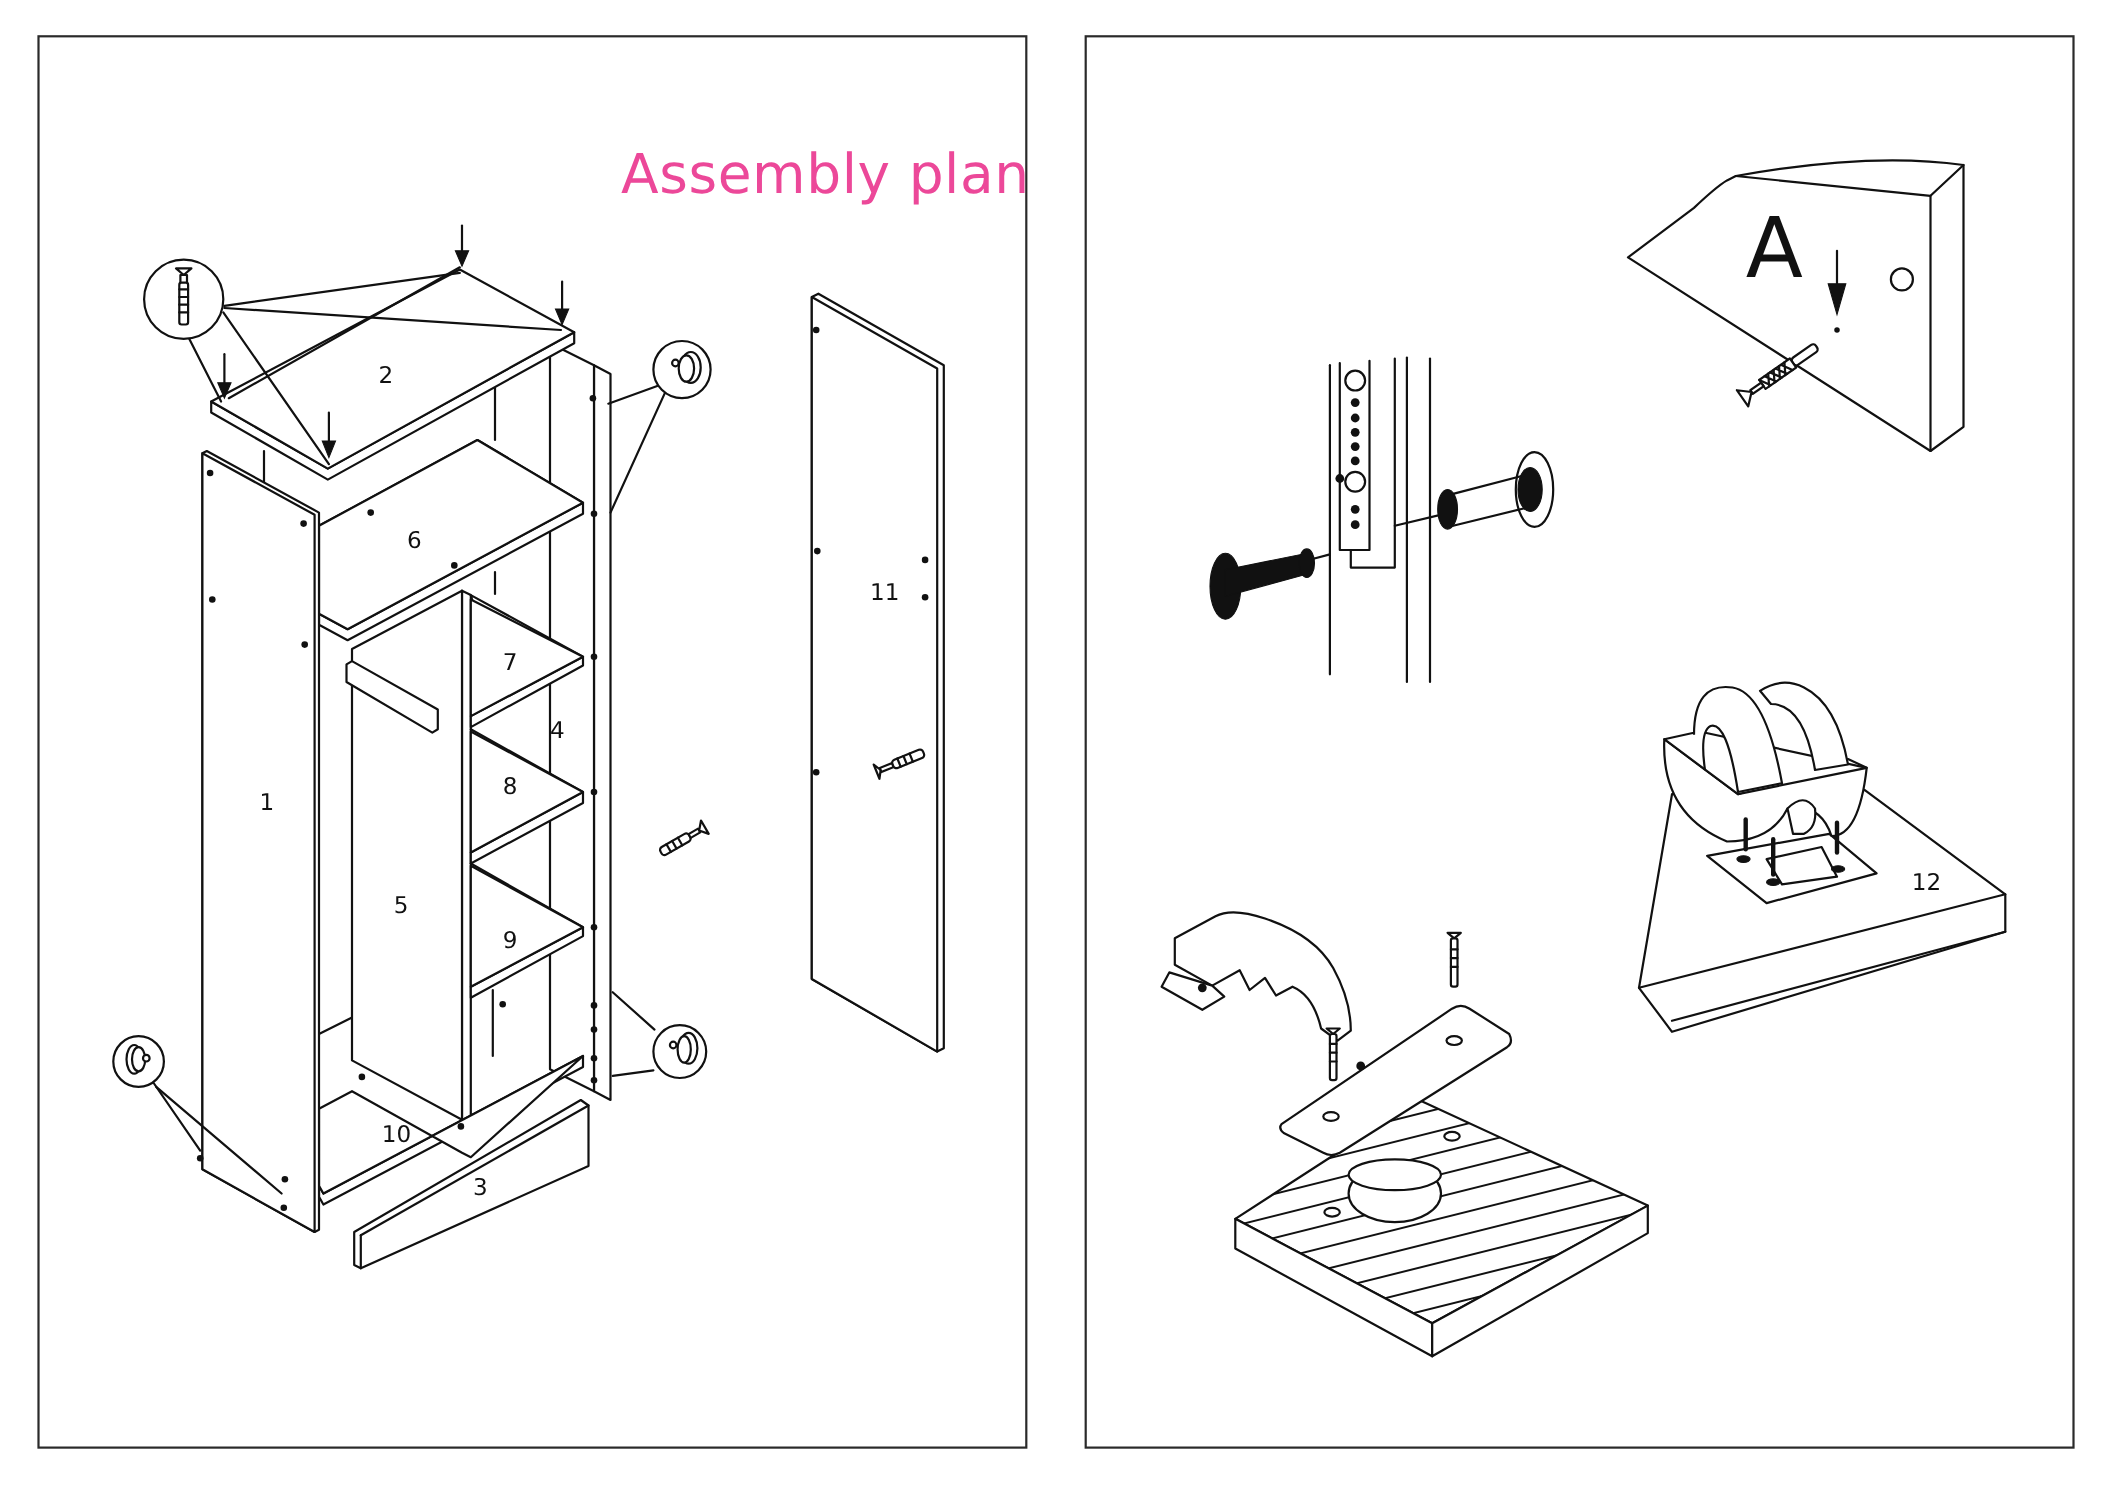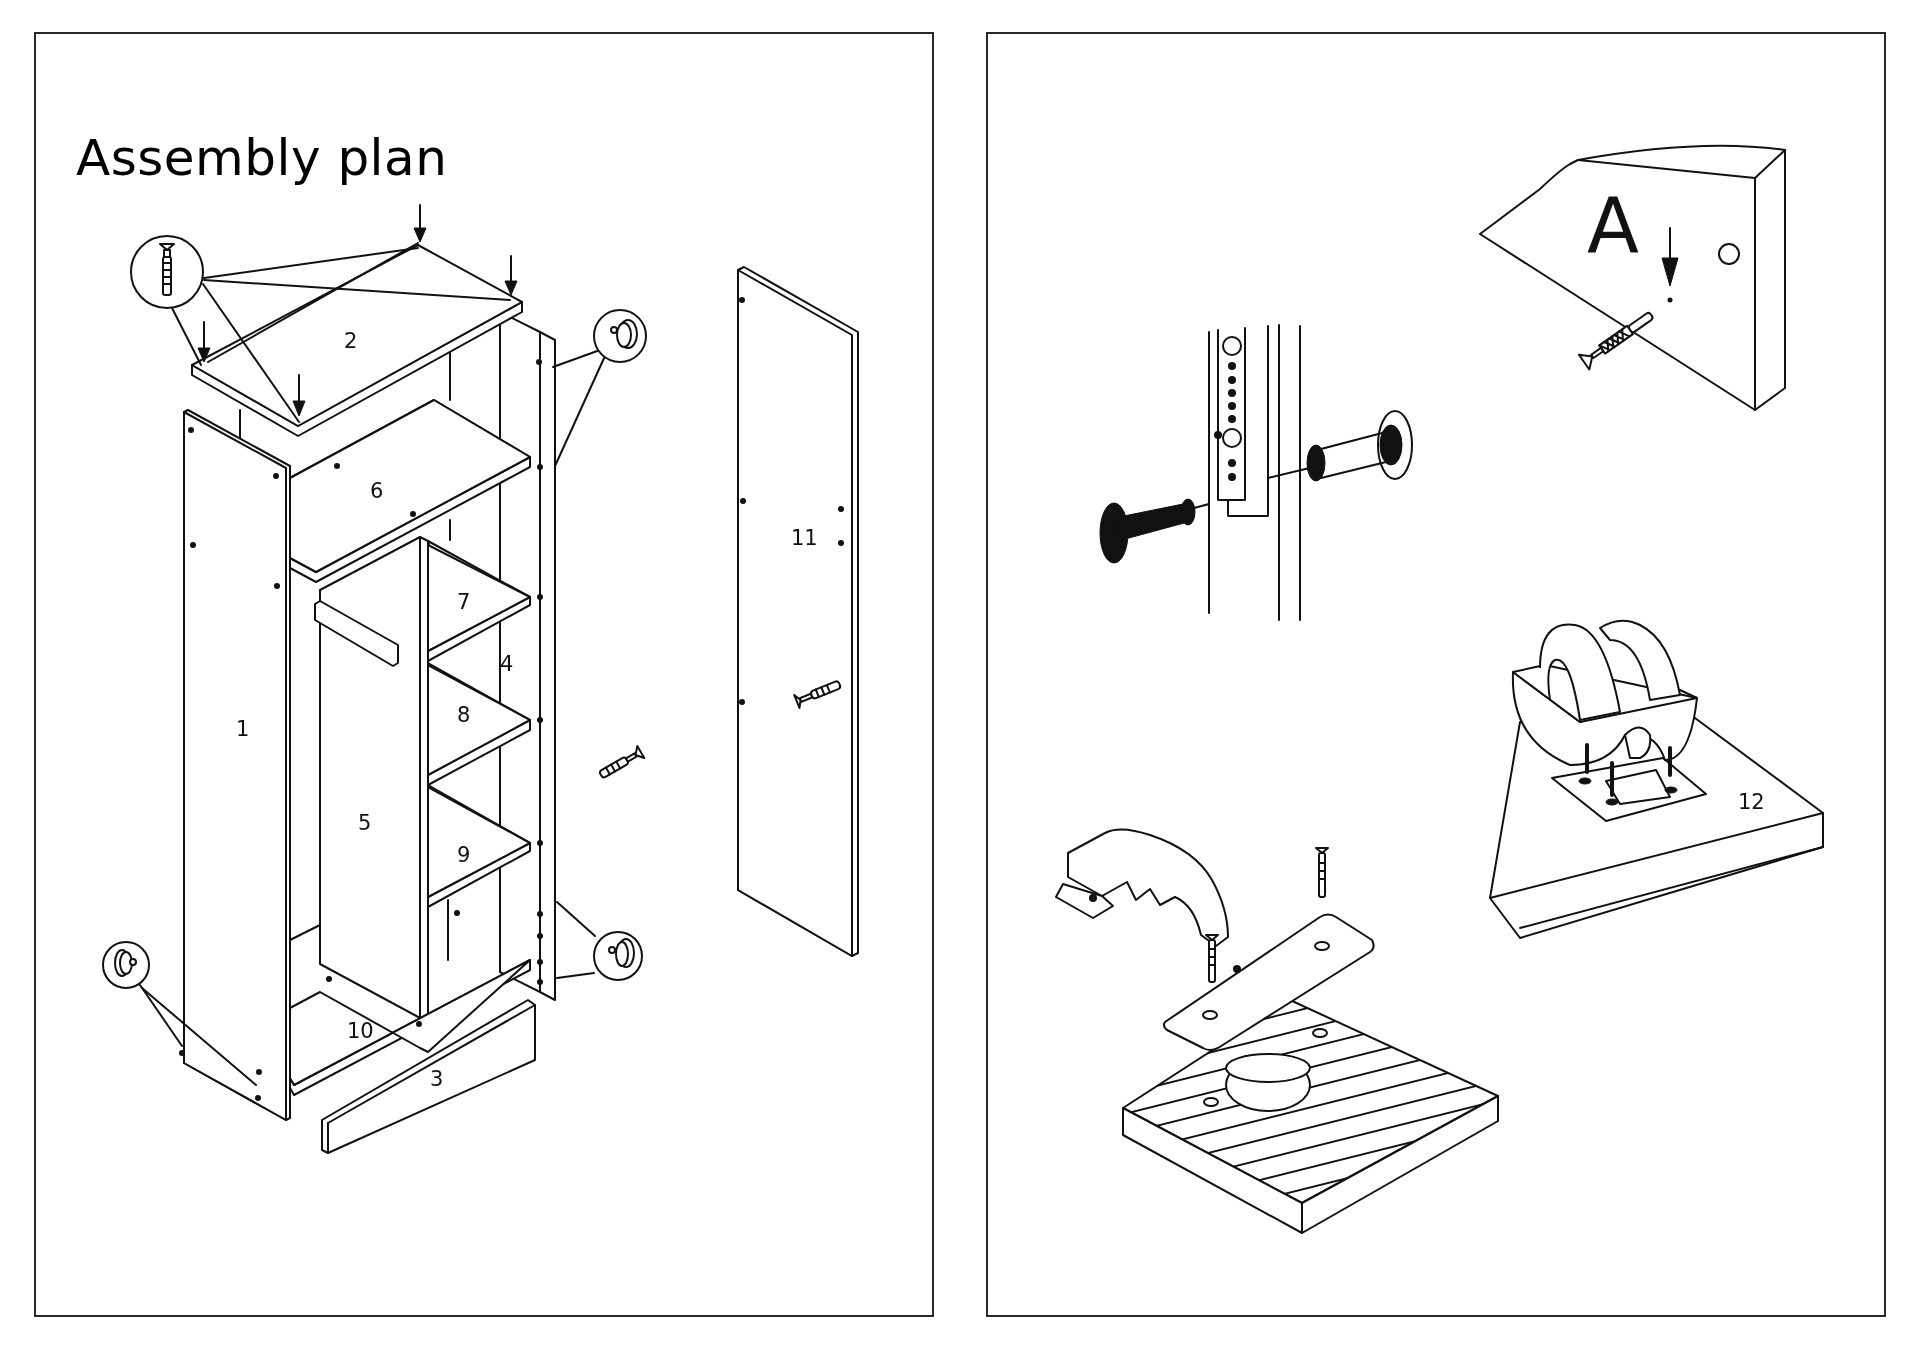--- a/index.html
+++ b/index.html
@@ -8,22 +8,22 @@
   .page { position: absolute; top: 32px; width: 900px; height: 1285px;
           border: 2px solid #2a2a2a; box-sizing: border-box; background: #fff; }
   #page-left { left: 34px; }
   #page-right { left: 986px; }
   svg.art { position: absolute; left: 0; top: 0; width: 1920px; height: 1358px; }
   svg.art .ln { fill: none; stroke: #111; stroke-width: 2; stroke-linejoin: round; stroke-linecap: round; }
   svg.art .pn { fill: #fff; stroke: #111; stroke-width: 2; stroke-linejoin: round; }
   svg.art .blk { fill: #111; stroke: #111; stroke-width: 1; }
   svg.art .dot { fill: #111; }
   svg.art .hatch { fill: none; stroke: #111; stroke-width: 1.8; }
-  .title { position: absolute; left: 0; width: 900px; top: 95px; text-align: left;
-           font-family: "DejaVu Sans", sans-serif; font-size: 50px; color: #000000; letter-spacing: 0.5px; margin-left: 40px; }
+  .title { position: absolute; left: 0; width: 900px; top: 95px; text-align: right;
+           font-family: "DejaVu Sans", sans-serif; font-size: 50px; color: #ec4899; letter-spacing: 0.5px; }
   .part-label { font-family: "DejaVu Sans", sans-serif; font-size: 21px; fill: #111; }
   .big-letter { font-family: "DejaVu Sans", sans-serif; font-size: 76px; fill: #111; }
 </style>
 </head>
 <body>
 
 <div class="page" id="page-left">
   <div class="title">Assembly plan</div>
 </div>
 <div class="page" id="page-right"></div>

